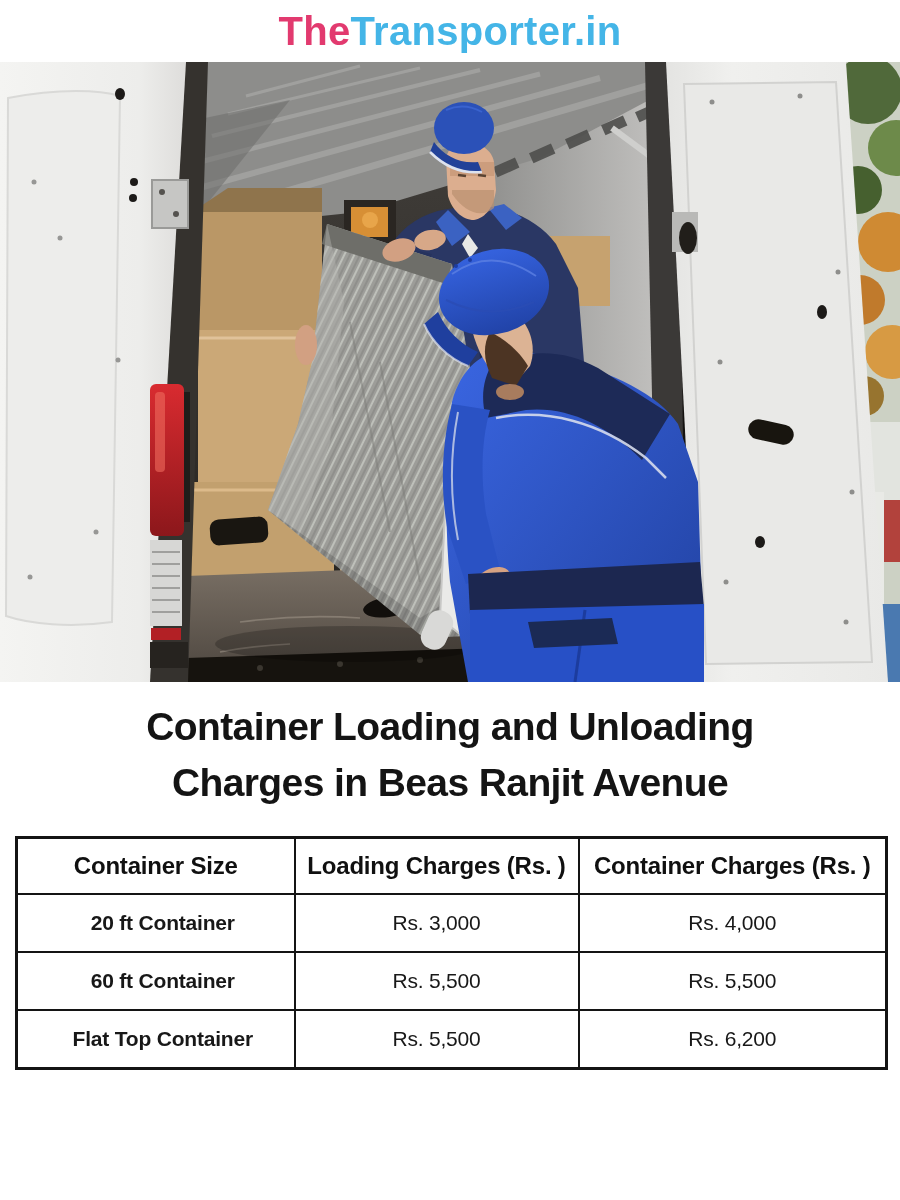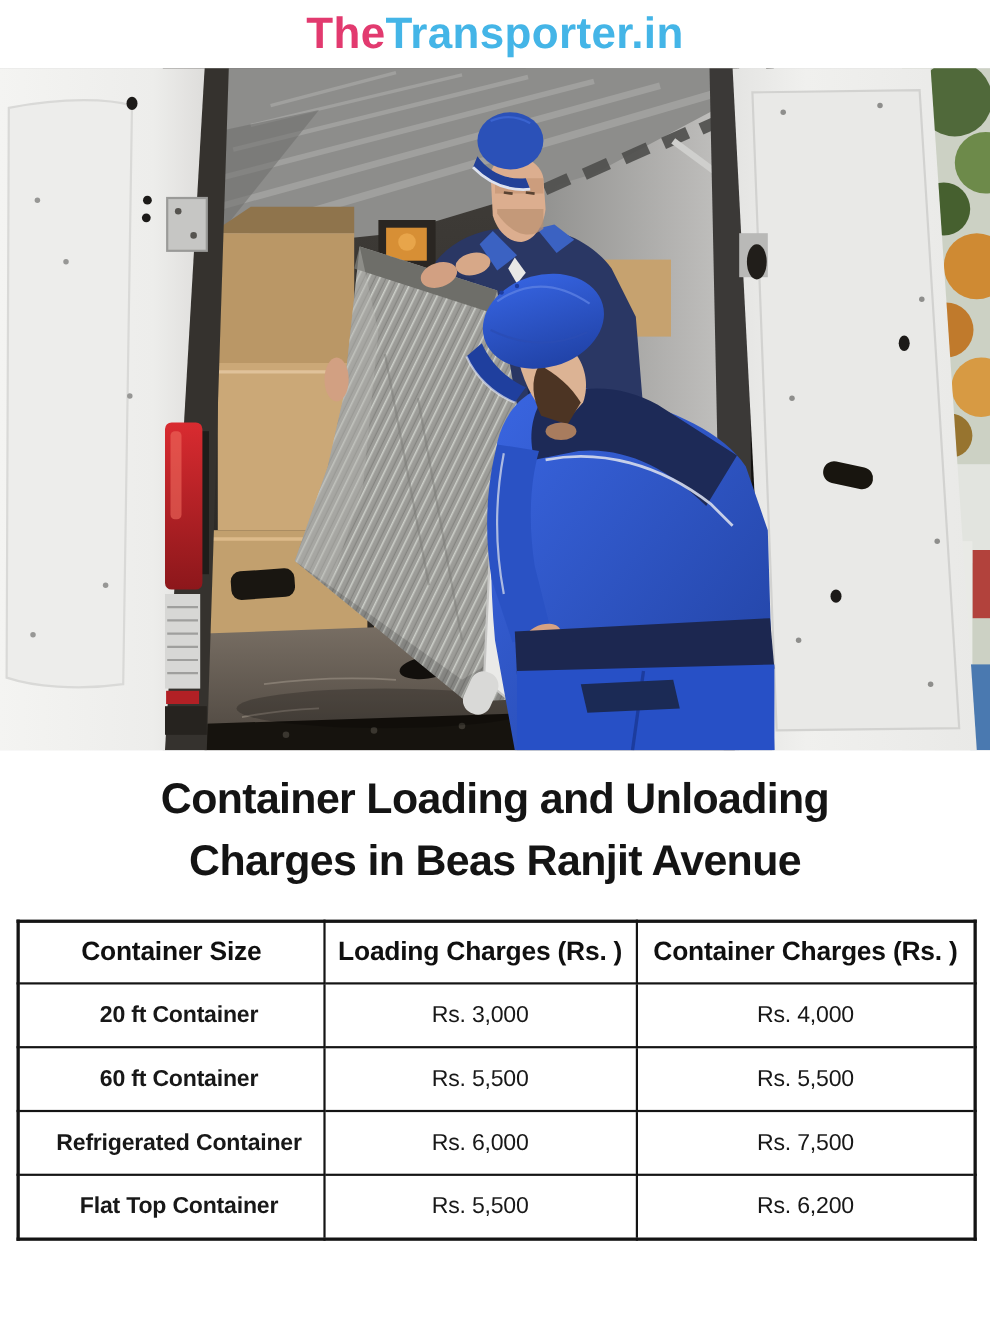--- a/index.html
+++ b/index.html
@@ -305,24 +305,19 @@
         <td class="size-cell">20 ft Container</td>
         <td>Rs. 3,000</td>
         <td>Rs. 4,000</td>
       </tr>
       <tr>
         <td class="size-cell">60 ft Container</td>
         <td>Rs. 5,500</td>
         <td>Rs. 5,500</td>
       </tr>
       <tr>
-        <td class="size-cell">Refrigerated Container</td>
-        <td>Rs. 6,000</td>
-        <td>Rs. 7,500</td>
-      </tr>
-      <tr>
         <td class="size-cell">Flat Top Container</td>
         <td>Rs. 5,500</td>
         <td>Rs. 6,200</td>
       </tr>
     </tbody>
   </table>
 </div>
 
 </body></html>

